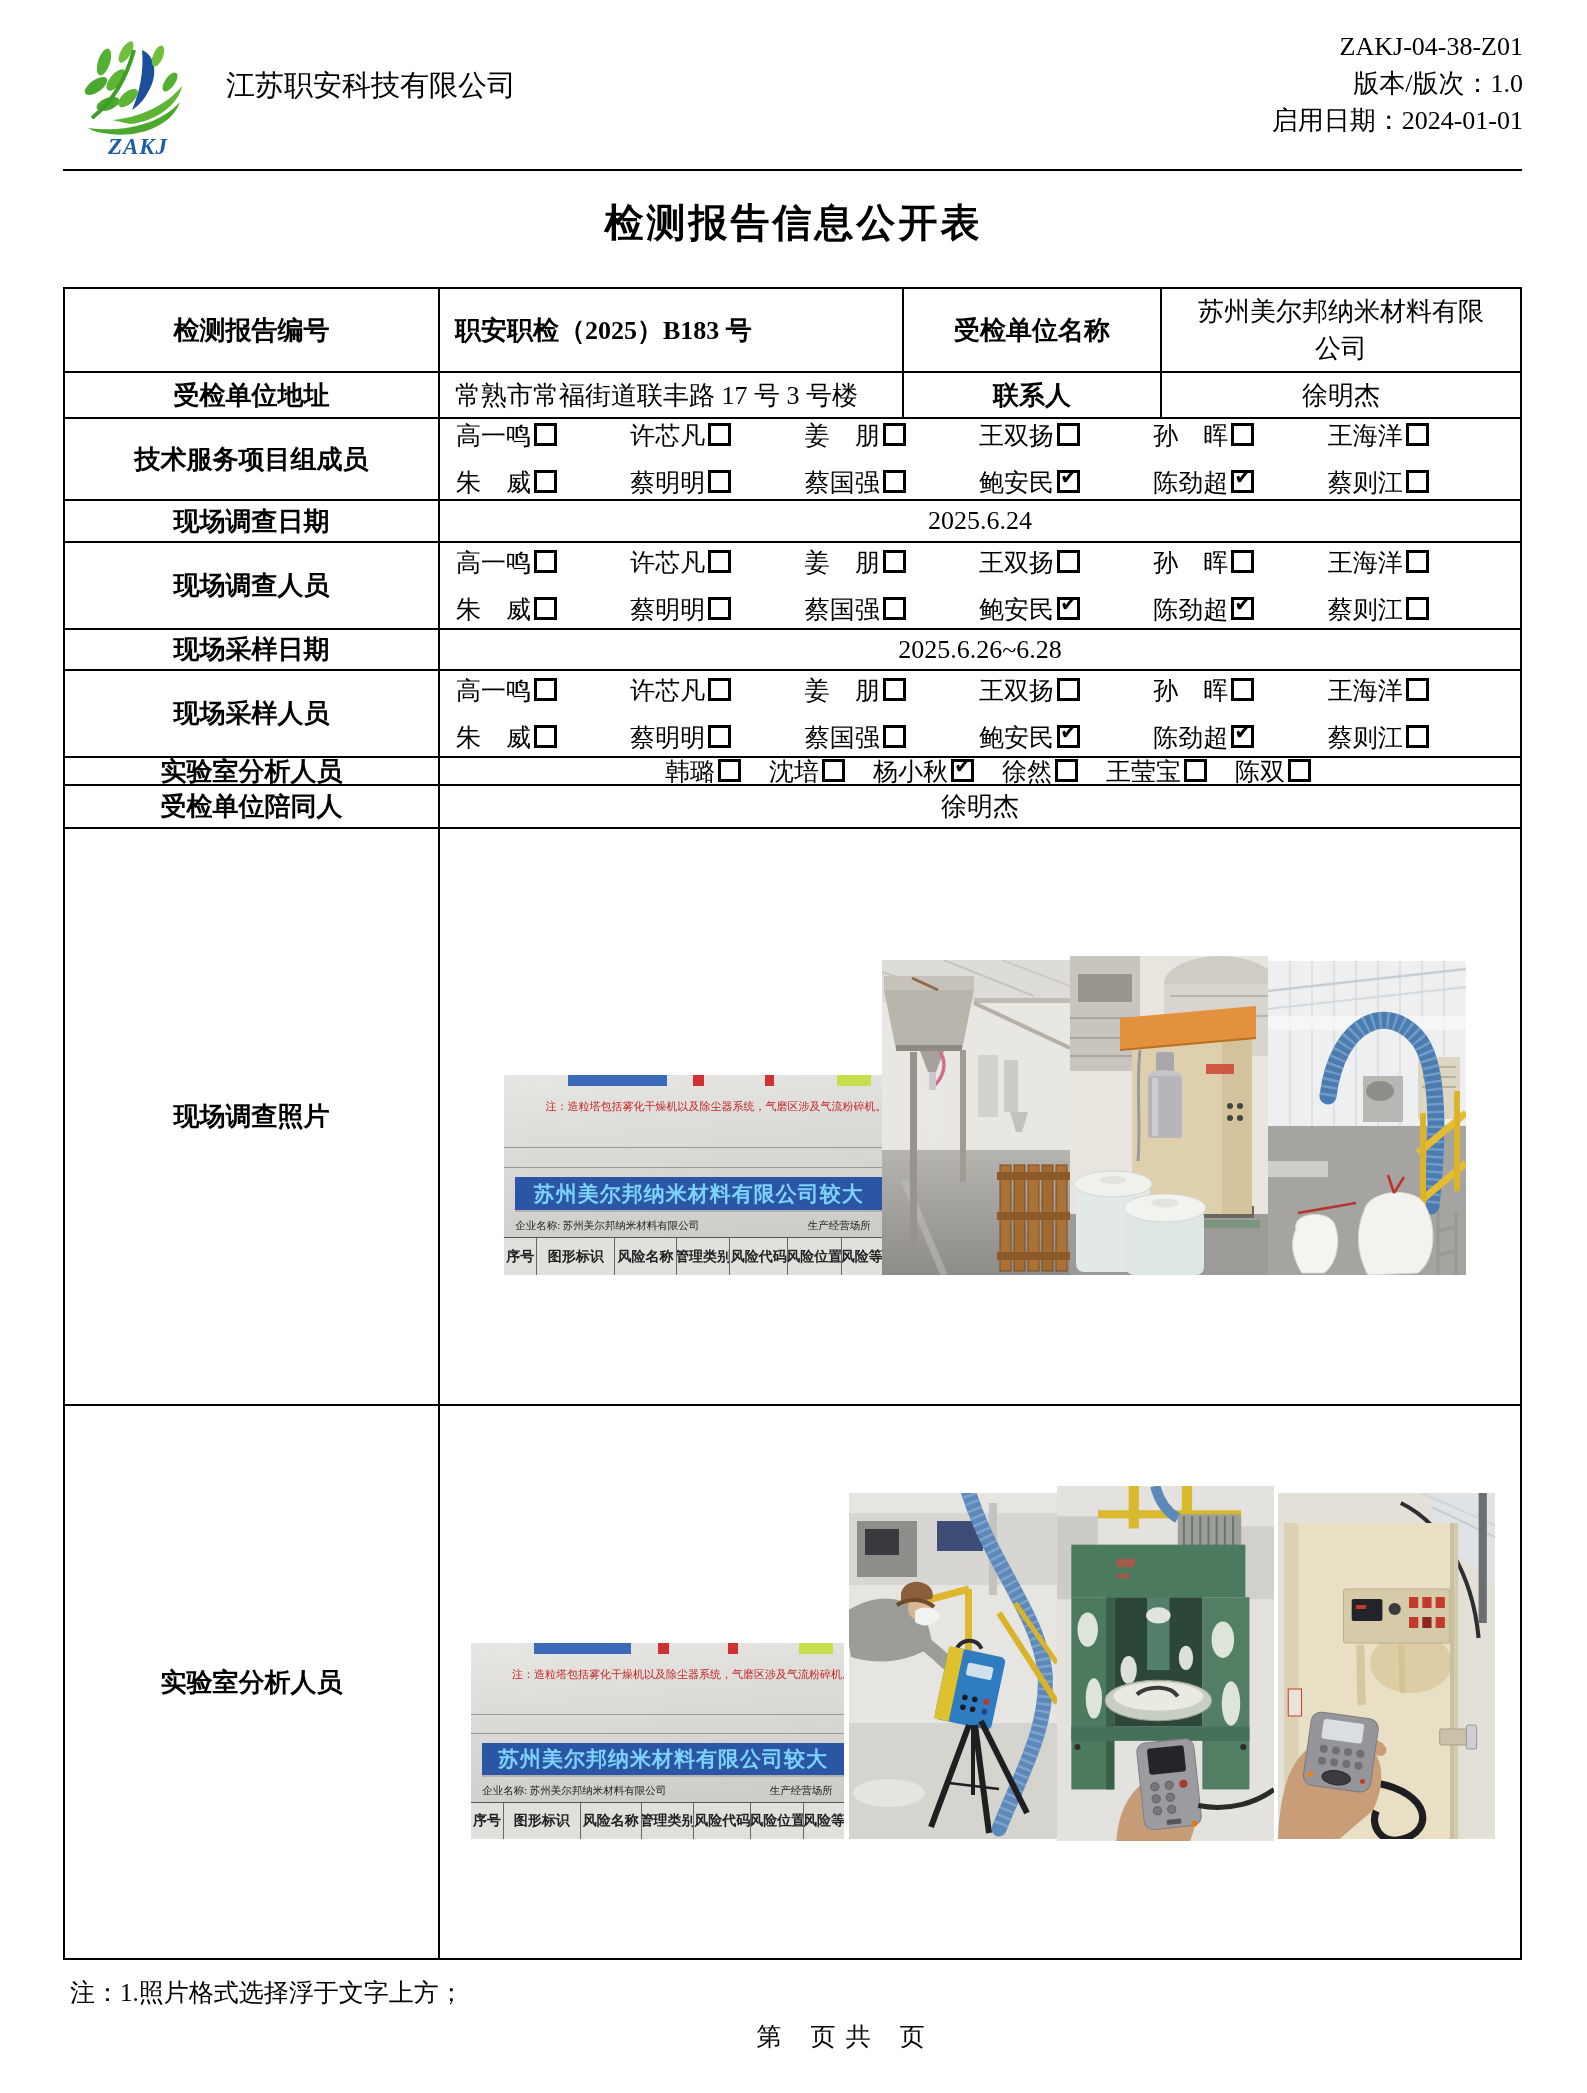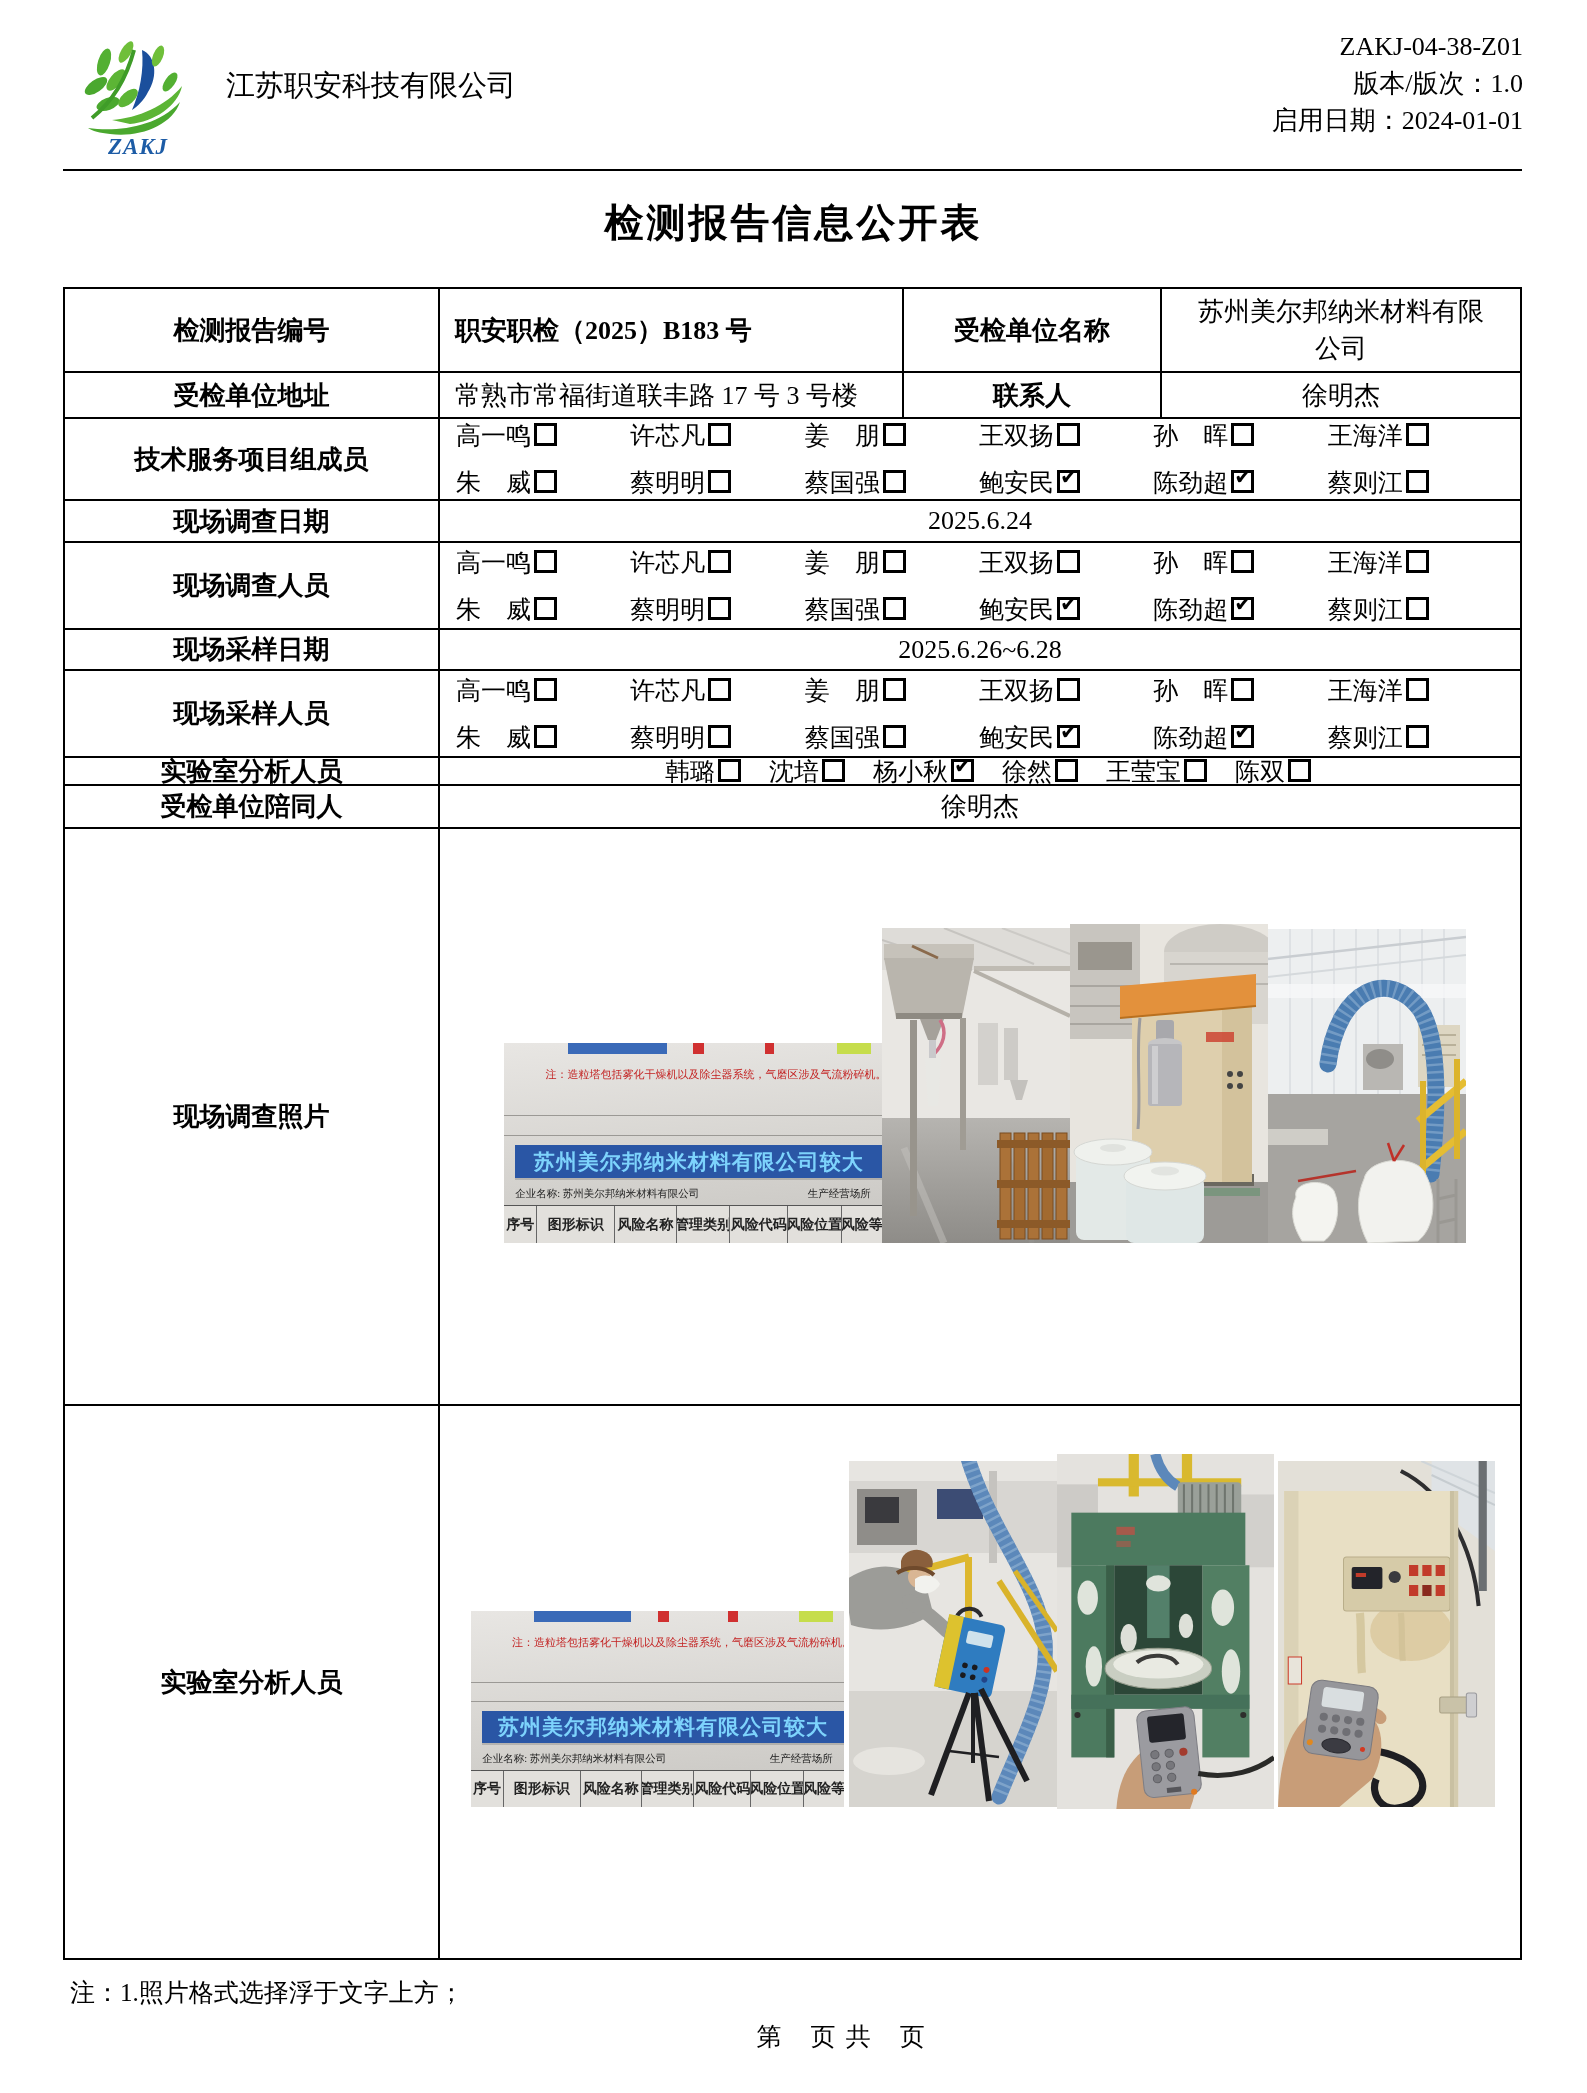--- a/index.html
+++ b/index.html
@@ -34,21 +34,21 @@
   .members{display:grid;grid-template-columns:repeat(6,1fr);align-content:center;
            row-gap:14px;width:100%;padding:0 46px 0 16px;box-sizing:border-box;font-size:25px;}
   .member{white-space:nowrap;}
   .labrow{display:flex;align-items:center;width:100%;padding-left:16px;
           box-sizing:border-box;font-size:25px;}
   .cb{display:inline-block;width:17px;height:17px;border:3px solid #000;margin-left:3px;
       vertical-align:-2px;position:relative;}
   .cb.checked::after{content:"\2714";position:absolute;left:0px;top:-8px;font-size:21px;
       font-weight:bold;font-family:"DejaVu Sans",sans-serif;}
   
-  .photocell{position:relative;padding:3px;}
+  .photocell{position:relative;padding:3px;margin-top:32px;}
   .photo{position:absolute;overflow:hidden;}
   .photo svg{display:block;width:100%;height:100%;}
   
   .signboard{background:linear-gradient(175deg,#e8e6e3 0%,#d6d4d0 55%,#c7c5c1 100%);}
   .sb-tab{position:absolute;top:0;height:5.5%;}
   .sb-note{position:absolute;left:11%;top:12%;font-size:11px;color:#c32222;white-space:nowrap;}
   .sb-seam{position:absolute;left:0;right:0;border-top:1.5px solid #9b9995;}
   .sb-banner{position:absolute;left:3%;right:0;top:51%;height:16.5%;background:#2a56a5;
              color:#7dd3fc;font-weight:bold;font-size:21px;display:flex;align-items:center;
              justify-content:center;white-space:nowrap;letter-spacing:1px;

